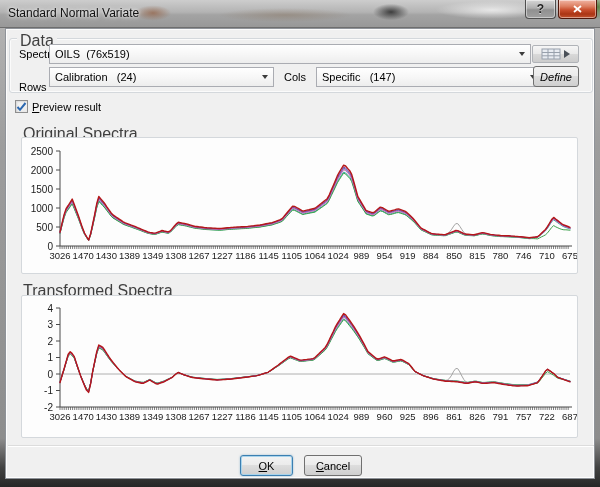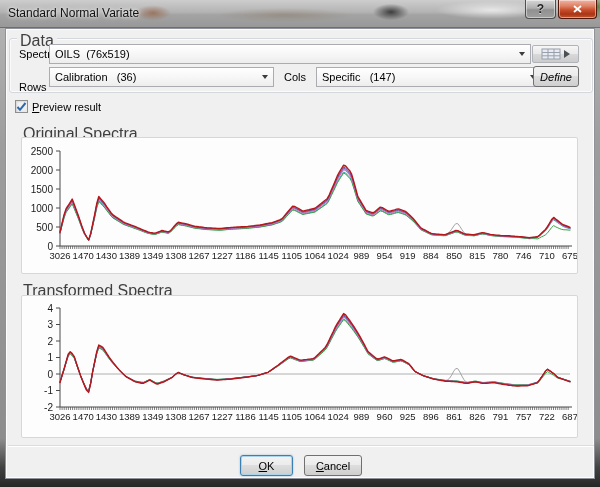--- a/index.html
+++ b/index.html
@@ -132,21 +132,21 @@
         <line x1="1" y1="4.5" x2="19" y2="4.5" stroke="#97a0ac"></line>
         <line x1="1" y1="7.8" x2="19" y2="7.8" stroke="#97a0ac"></line>
         <line x1="7" y1="1" x2="7" y2="11" stroke="#97a0ac"></line>
         <line x1="13" y1="1" x2="13" y2="11" stroke="#97a0ac"></line>
         <polygon points="23,2 29,6 23,10" fill="#4a5058"></polygon>
       </svg>
     </div>
 
     <span class="lbl" style="left:13px;top:52px;">Rows</span>
     <div class="combo" style="left:43px;top:38px;width:225px;">
-      <span class="val">Calibration   (36)</span>
+      <span class="val">Calibration   (24)</span>
       <span class="arrow-zone">
           <span class="tri-down"></span>
         </span>
     </div>
     <span class="lbl" style="left:278px;top:42px;">Cols</span>
     <div class="combo" style="left:310px;top:38px;width:226px;">
       <span class="val">Specific   (147)</span>
       <span class="arrow-zone">
           <span class="tri-down"></span>
         </span>

